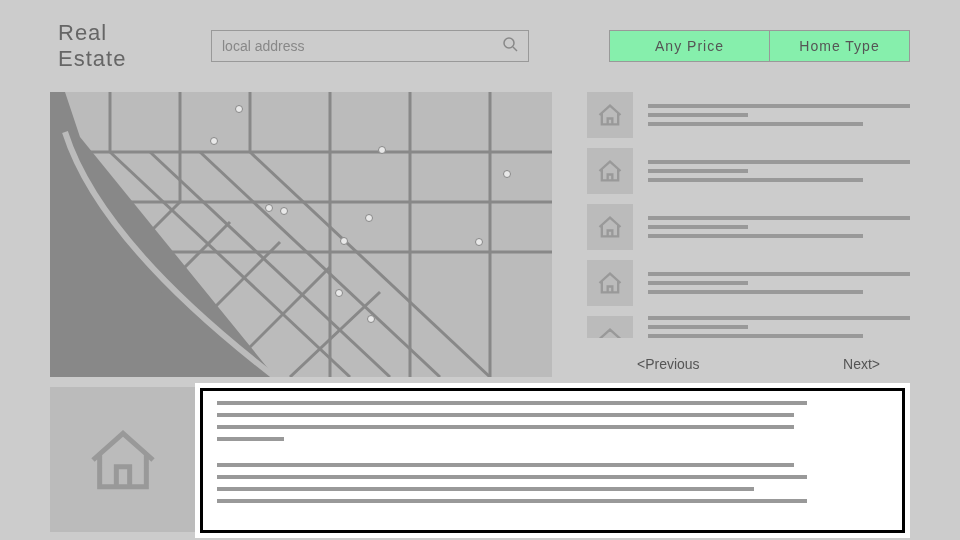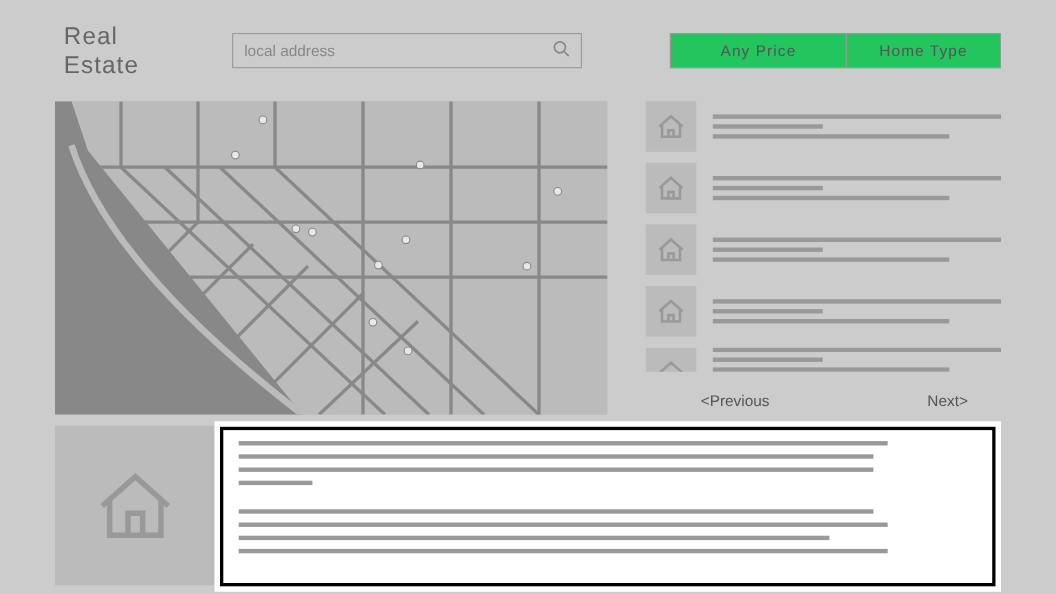--- a/index.html
+++ b/index.html
@@ -42,21 +42,21 @@
     }
     .search-input::placeholder { color: #888888; }
     .search-icon svg { width: 16px; height: 16px; }
     .filter-group {
       display: flex;
       margin-left: 35px;
     }
     .filter-btn {
       height: 32px;
       border: 1px solid #999999;
-      background: #22c55e;
+      background: #86efac;
       color: #555555;
       font-size: 14px;
       padding: 0 18px;
       cursor: pointer;
       letter-spacing: 1px;
     }
     .filter-btn:first-child { border-right: none; width: 160px; }
     .filter-btn:last-child { width: 141px; }
     .content {
       display: flex;

